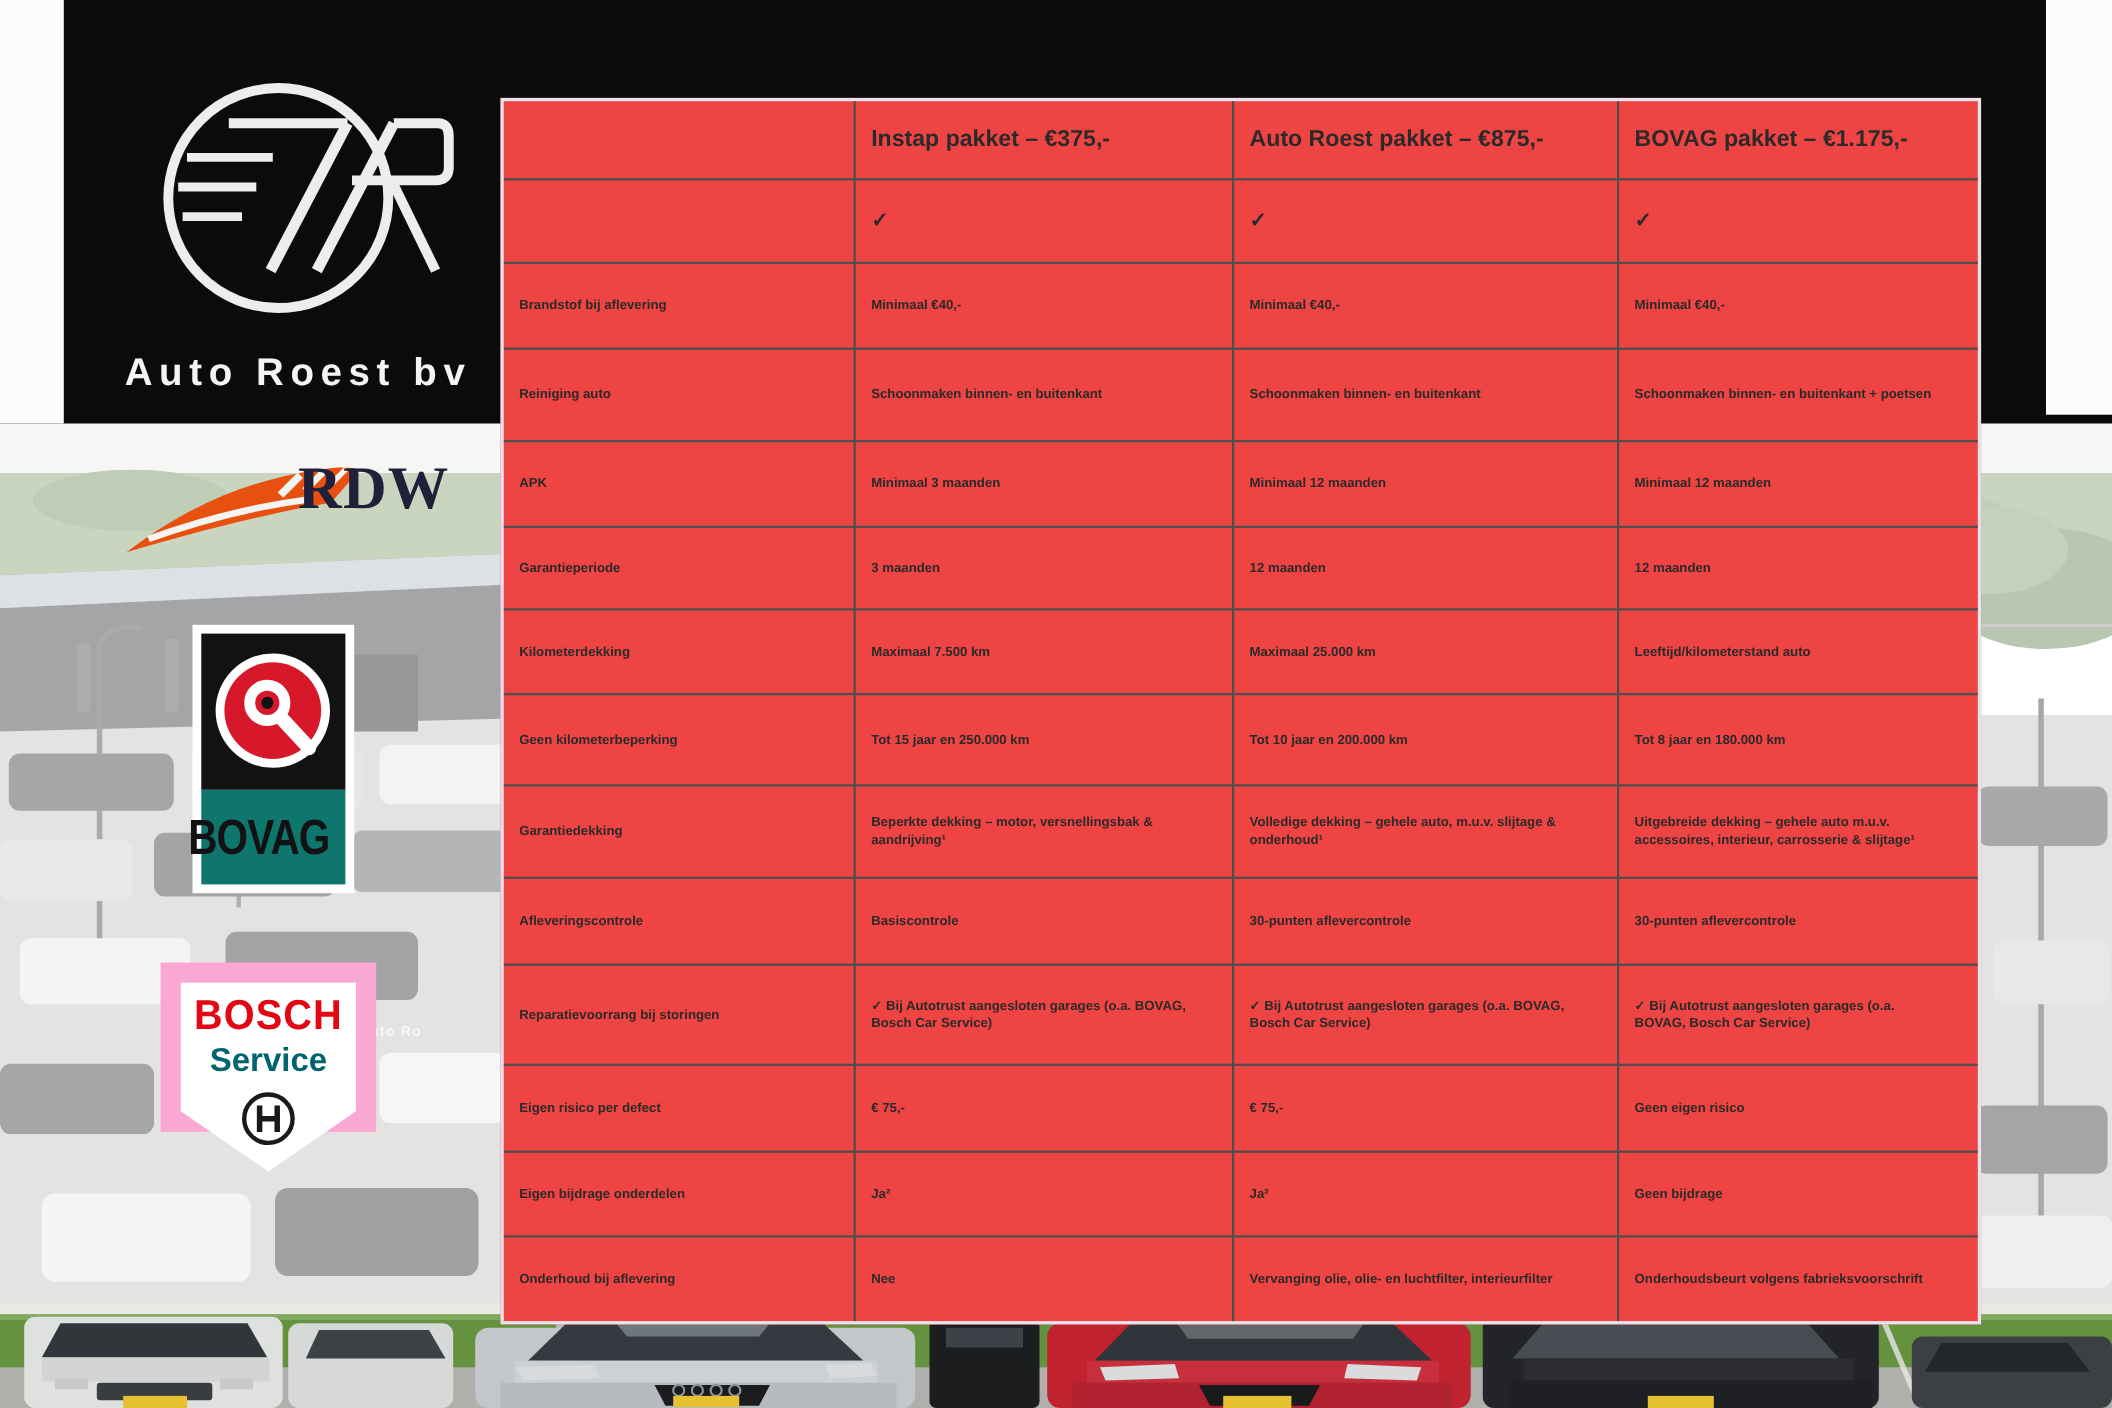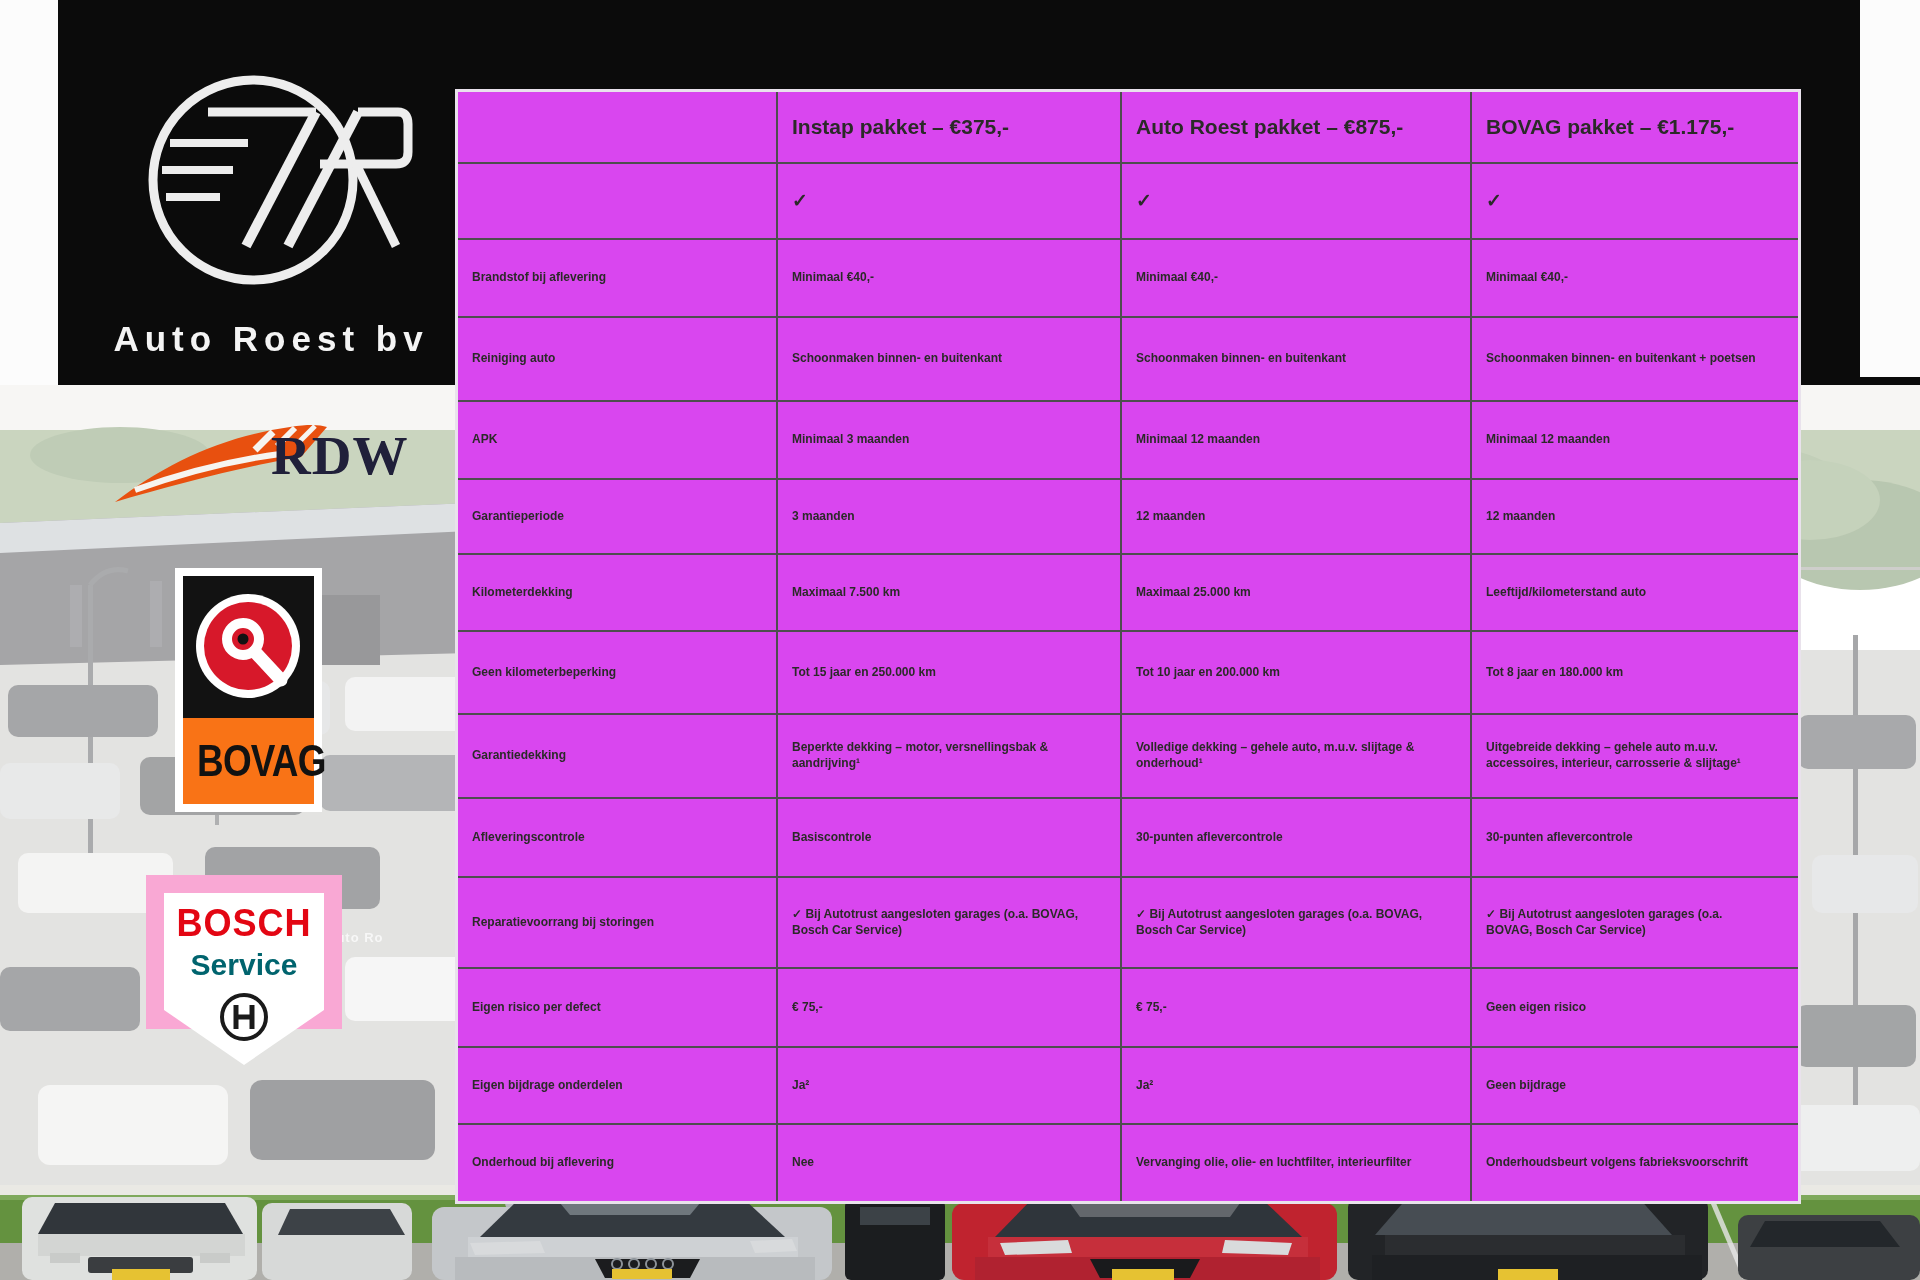--- a/index.html
+++ b/index.html
@@ -16,44 +16,44 @@
   .white-left{position:absolute;left:0;top:0;width:58px;height:385px;background:#fcfcfc;}
   .white-right{position:absolute;left:1860px;top:0;width:60px;height:377px;background:#fcfcfc;}
 
   
   .logo-box{position:absolute;left:58px;top:0;width:400px;height:385px;}
   .brand-name{position:absolute;left:0;bottom:26px;width:100%;text-align:center;color:#f4f4f4;
               font-size:35px;font-weight:700;letter-spacing:6px;margin-left:13px;}
 
   
   .rdw{position:absolute;left:105px;top:412px;width:310px;height:105px;}
-  .rdw-text{position:absolute;left:166px;top:12px;font-family:"Liberation Serif",serif;
+  .rdw-text{position:absolute;left:166px;top:0;font-family:"Liberation Serif",serif;
             font-size:55px;font-weight:600;color:#20203a;letter-spacing:1px;}
 
   
   .bovag{position:absolute;left:175px;top:568px;width:147px;height:244px;background:#ffffff;}
   .bovag-top{position:absolute;left:8px;top:8px;width:131px;height:142px;background:#121212;}
-  .bovag-band{position:absolute;left:8px;top:150px;width:131px;height:86px;background:#f97316;
-              display:flex;align-items:center;justify-content:flex-start;}
+  .bovag-band{position:absolute;left:8px;top:150px;width:131px;height:86px;background:#0f766e;
+              display:flex;align-items:center;justify-content:flex-end;}
   .bovag-band span{font-size:45px;font-weight:800;color:#121212;transform:scaleX(.82);
                    letter-spacing:-1px;}
 
   
   .bosch{position:absolute;left:146px;top:875px;width:196px;height:154px;background:#f9a8d4;}
   .bosch-shield{position:absolute;left:18px;top:18px;width:160px;height:172px;background:#ffffff;
                 clip-path:polygon(0 0,100% 0,100% 68%,50% 100%,0 68%);text-align:center;}
   .bosch-w1{margin-top:8px;height:44px;line-height:44px;font-size:38px;font-weight:800;
             color:#e30613;transform:scaleX(.95);letter-spacing:1px;}
   .bosch-w2{height:44px;line-height:40px;font-size:30px;font-weight:700;color:#00646e;}
 
   
   .pkg-table{position:absolute;left:455px;top:89px;width:1340px;height:1109px;
              display:grid;grid-template-columns:320px 344px 350px 326px;
              grid-template-rows:72px 76px 78px 84px 78px 75px 77px 83px 84px 79px 91px 79px 77px 76px;
-             background:#d946ef;border:3px solid #e9e2ec;}
+             background:#ef4444;border:3px solid #e9e2ec;}
   .pkg-table>div{box-sizing:border-box;border-right:2px solid #4e4e4e;border-bottom:2px solid #4e4e4e;
                  display:flex;align-items:center;padding:6px 36px 6px 14px;
                  color:#2b2a28;font-weight:700;font-size:12px;line-height:1.3;}
   .pkg-table>div:nth-child(4n){border-right:none;}
   .pkg-table>div:nth-child(n+53){border-bottom:none;}
   .pkg-table>div:nth-child(-n+4){font-size:21px;padding-right:6px;}
   .pkg-table>div:nth-child(n+5):nth-child(-n+8){font-size:19px;}
   .pkg-table>div:nth-child(4n+1){padding-right:6px;}
 </style>
 </head>

